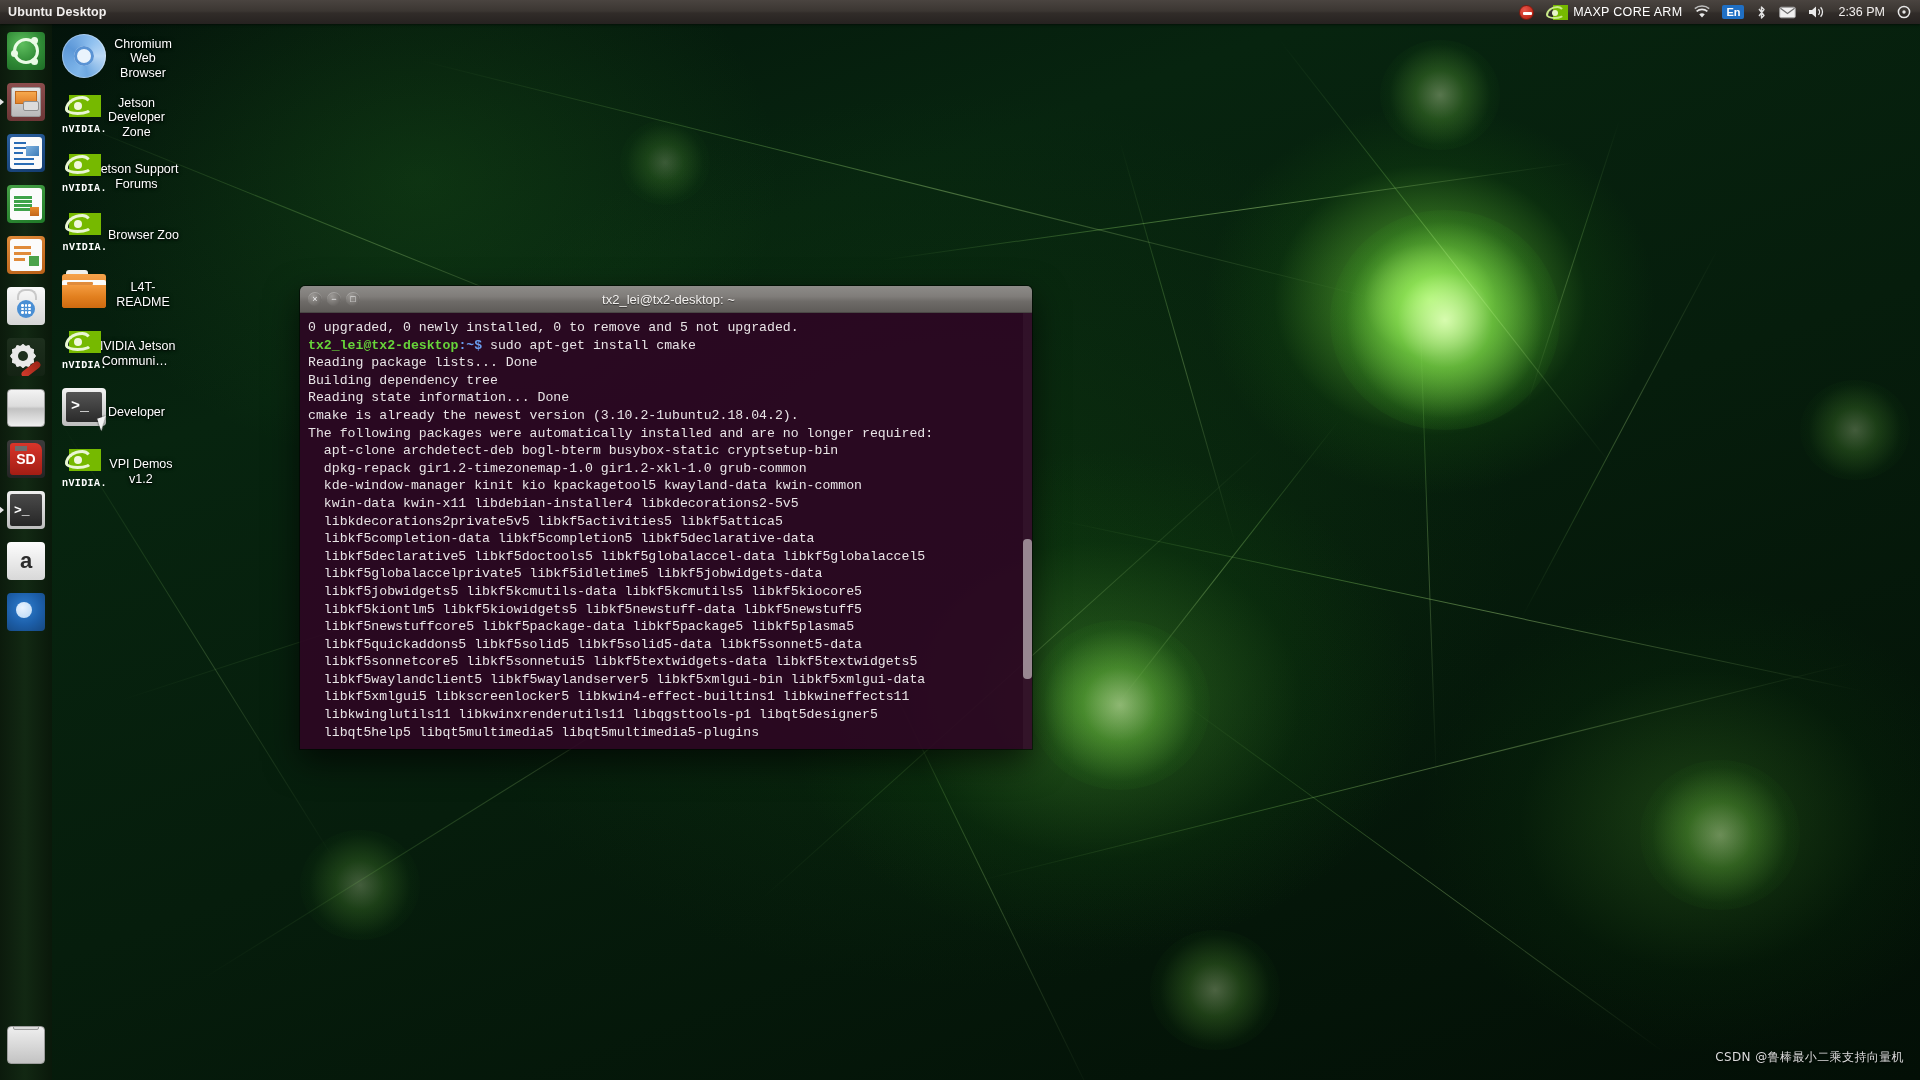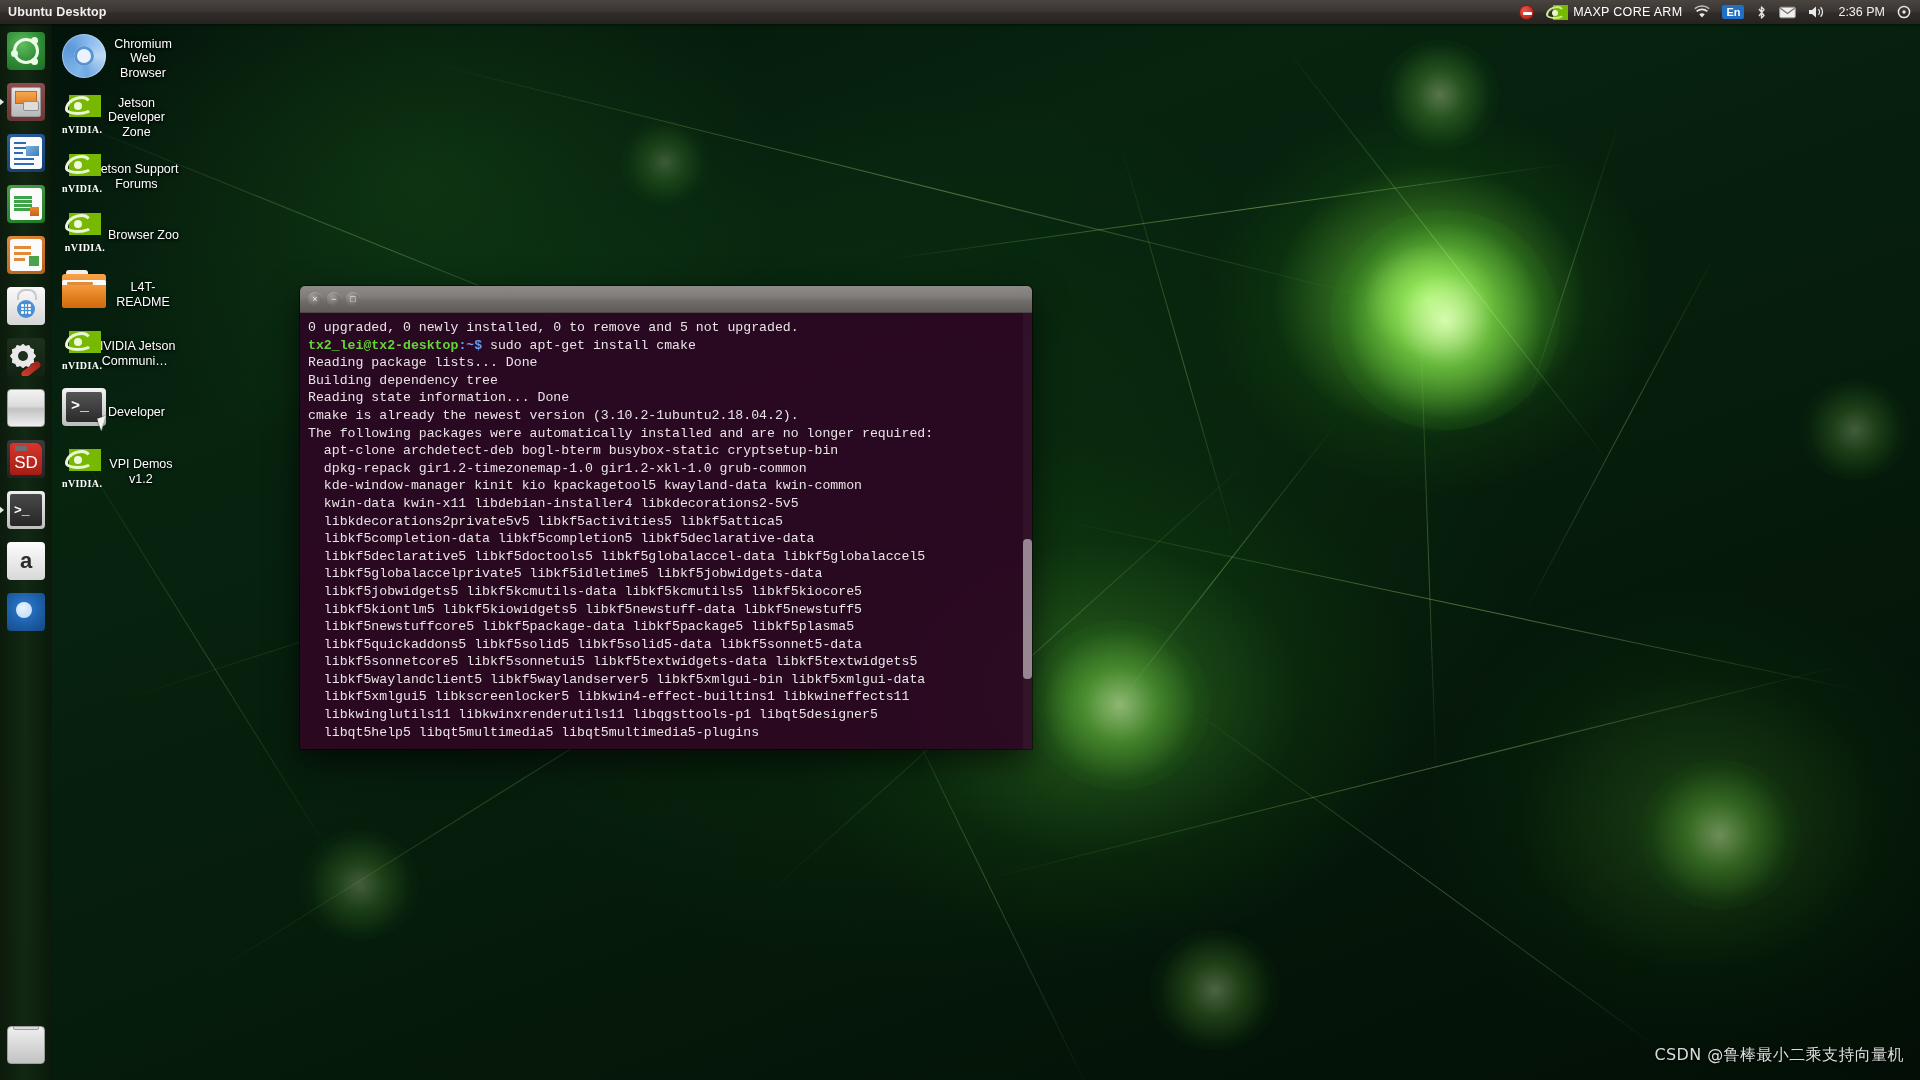--- a/index.html
+++ b/index.html
@@ -96,21 +96,21 @@
 
   .ic-settings { background:linear-gradient(180deg,#1d2f1d,#142314); border-radius:4px; position:relative; }
   .ic-settings .gear { position:absolute; left:4px; top:6px; width:24px; height:24px; border-radius:50%;
      background:#e9e9e9; box-shadow:0 0 0 4px #e9e9e9; clip-path:polygon(50% 0,62% 8%,76% 4%,82% 18%,96% 22%,94% 37%,105% 50%,94% 63%,96% 78%,82% 82%,76% 96%,62% 92%,50% 100%,38% 92%,24% 96%,18% 82%,4% 78%,6% 63%,-5% 50%,6% 37%,4% 22%,18% 18%,24% 4%,38% 8%); }
   .ic-settings .gear:after { content:""; position:absolute; left:7px; top:7px; width:10px; height:10px; border-radius:50%; background:#1d2f1d; }
   .ic-settings .wrench { position:absolute; right:3px; bottom:3px; width:22px; height:7px; background:linear-gradient(90deg,#d23b2c,#9c2417); border-radius:4px; transform:rotate(-38deg); }
 
   .ic-disk { background:linear-gradient(180deg,#f3f3f3 0%,#dcdcdc 45%,#c2c2c2 52%,#efefef 100%); border-radius:5px; border:1px solid #9c9c9c; }
   .ic-sd { background:linear-gradient(180deg,#3b3b3b,#242424); border-radius:4px; padding:3px; }
   .ic-sd .card { width:100%; height:100%; background:linear-gradient(180deg,#d9352a,#a31d14); border-radius:3px 7px 3px 3px; position:relative;
-     display:flex; align-items:flex-end; justify-content:center; color:#fff; font-weight:normal; font-size:17px; padding-bottom:2px; }
+     display:flex; align-items:flex-end; justify-content:center; color:#fff; font-weight:bold; font-size:14px; padding-bottom:8px; }
   .ic-sd .card:before { content:""; position:absolute; left:5px; top:3px; width:12px; height:5px; background:#6d6d6d; }
 
   .ic-term { background:linear-gradient(180deg,#f0f0f0,#bdbdbd); border-radius:4px; padding:3px; }
   .ic-term .scr { width:100%; height:100%; background:linear-gradient(180deg,#4a4a4a,#262626); border-radius:2px;
      color:#fff; font-family:"Liberation Mono",monospace; font-size:13px; font-weight:bold; display:flex; align-items:center; padding-left:4px; }
 
   .ic-amazon { background:linear-gradient(180deg,#fdfdfd,#d8d8d8); border-radius:4px; position:relative; }
   .ic-amazon .aa { position:absolute; inset:0; display:flex; align-items:center; justify-content:center;
       font-weight:bold; font-size:22px; color:#2b2b2b; }
   .ic-firefox { background:radial-gradient(circle at 45% 40%,#2f7fd0 0%,#1c5ea8 55%,#16477f 100%); border-radius:50%; position:relative; }
@@ -125,21 +125,21 @@
   .dicon .art { width:46px; height:46px; position:relative; margin-bottom:3px; }
   .dicon .lbl { color:#ffffff; font-size:12.5px; line-height:14.5px; text-align:center;
       text-shadow:0 1px 2px rgba(0,0,0,0.95),0 0 4px rgba(0,0,0,0.8); max-width:116px; }
 
   .nvtile { width:46px; height:46px; position:relative; }
   .nvtile .eyebox { position:absolute; left:7px; top:2px; width:32px; height:22px; background:#76b900; }
   .nvtile .swoosh { position:absolute; left:3px; top:3px; width:28px; height:19px;
      border:3px solid #eaf6d4; border-radius:62% 38% 55% 45% / 70% 62% 38% 30%; border-right-color:transparent; }
   .nvtile .pupil { position:absolute; left:12px; top:9px; width:8px; height:8px; border-radius:50%; background:#f0f8dd; }
   .nvtile .wordmark { position:absolute; left:0; right:0; bottom:4px; text-align:center;
-      color:#ffffff; font-size:10px; font-weight:bold; letter-spacing:.4px; font-family:Liberation Serif, serif; }
+      color:#ffffff; font-size:10px; font-weight:bold; letter-spacing:.4px; font-family:Liberation Mono, monospace; }
 
   .chromium { width:44px; height:44px; border-radius:50%; position:relative;
      background:conic-gradient(from 200deg,#7fb6ea 0deg,#5d98d8 100deg,#8fc0ef 190deg,#bcd9f5 250deg,#6fa9e2 330deg,#7fb6ea 360deg);
      box-shadow:inset 0 0 0 1px rgba(255,255,255,0.35); }
   .chromium:after { content:""; position:absolute; left:12px; top:12px; width:20px; height:20px; border-radius:50%;
      background:#eaf3fc; box-shadow:inset 0 0 0 3px #5a93d4; }
 
   .folder { width:44px; height:40px; position:relative; }
   .folder .back { position:absolute; left:0; top:4px; width:44px; height:34px; border-radius:3px;
      background:linear-gradient(180deg,#f6a24a,#d96f18); }
@@ -182,21 +182,21 @@
     padding:6px 8px 0 8px; white-space:pre;
   }
   #termwin .body .prompt-user { color:#67d43a; font-weight:bold; }
   #termwin .body .prompt-path { color:#6a9ef0; font-weight:bold; }
   #termwin .scroll {
     position:absolute; right:0; top:27px; width:9px; height:436px; background:rgba(255,255,255,0.04);
   }
   #termwin .scroll .thumb { position:absolute; right:0; top:226px; width:9px; height:140px; background:rgba(235,230,232,0.55); border-radius:4px; }
 
   
-  #watermark { position:absolute; right:16px; bottom:14px; color:#dcdcdc; font-size:16px;
+  #watermark { position:absolute; right:16px; bottom:14px; color:#dcdcdc; font-size:12px;
      letter-spacing:.4px; z-index:30; text-shadow:0 1px 3px rgba(0,0,0,0.9);
      font-family:"DejaVu Sans", sans-serif; }
 </style>
 </head>
 <body>
 
 <div id="desktop">
   <div class="node" style="left:1330px;top:210px;width:230px;height:220px;"></div>
   <div class="node" style="left:1030px;top:620px;width:180px;height:170px;opacity:.6"></div>
   <div class="node" style="left:1640px;top:760px;width:160px;height:150px;opacity:.45"></div>
@@ -475,20 +475,21 @@
     </div>
     <div class="lbl">VPI Demos v1.2</div>
   </div>
 </div>
 
 <div id="termwin">
   <div class="tbar">
     <div class="wbtn">×</div>
     <div class="wbtn">−</div>
     <div class="wbtn">□</div>
+    <div class="ttitle">tx2_lei@tx2-desktop: ~</div>
   </div>
   <div class="body"><span>0 upgraded, 0 newly installed, 0 to remove and 5 not upgraded.</span>
 <span class="prompt-user">tx2_lei@tx2-desktop</span><span class="prompt-path">:~$ </span><span>sudo apt-get install cmake</span>
 <span id="term-rest">Reading package lists... Done
 Building dependency tree
 Reading state information... Done
 cmake is already the newest version (3.10.2-1ubuntu2.18.04.2).
 The following packages were automatically installed and are no longer required:
   apt-clone archdetect-deb bogl-bterm busybox-static cryptsetup-bin
   dpkg-repack gir1.2-timezonemap-1.0 gir1.2-xkl-1.0 grub-common

